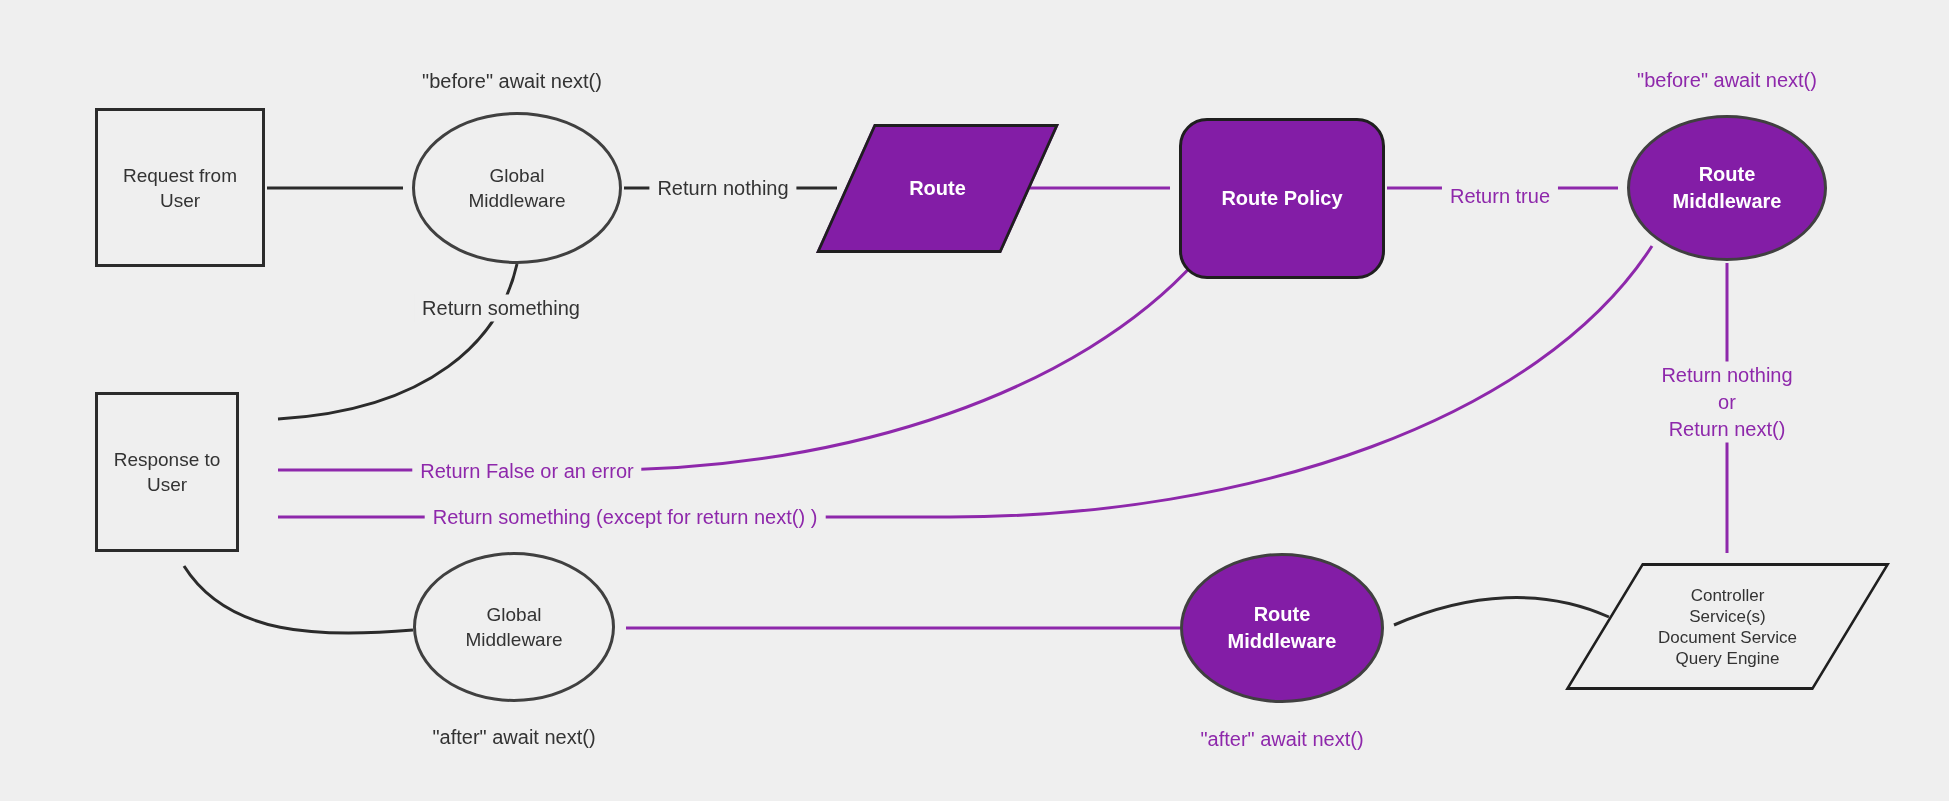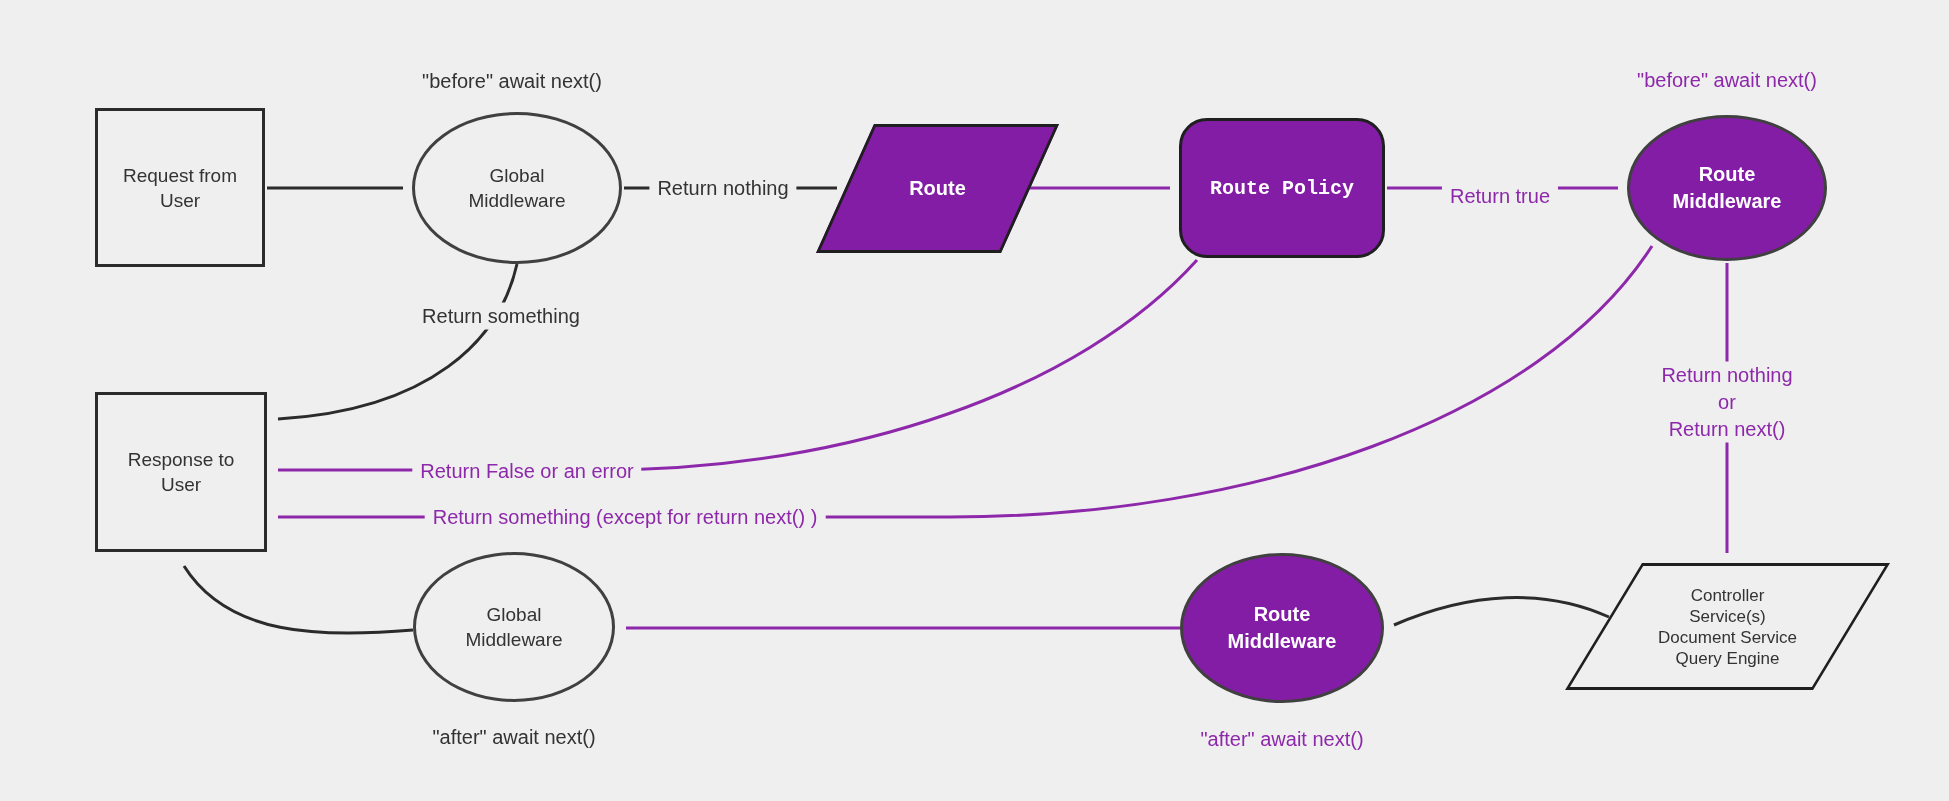--- a/index.html
+++ b/index.html
@@ -73,48 +73,48 @@
   <div class="node box" style="left:95px;top:108px;width:170px;height:159px;">Request from
 User</div>
 
   <div class="node ellipse plain" style="left:412px;top:112px;width:210px;height:152px;">Global
 Middleware</div>
 
   <div class="node para filled" style="left:874px;top:124px;width:185px;height:129px;transform:skewX(-24.2deg);">
     <div class="inner" style="transform:skewX(24.2deg);">Route</div>
   </div>
 
-  <div class="node rrect" style="left:1179px;top:118px;width:206px;height:140px;font-family:Liberation Mono, monospace;">Route Policy</div>
+  <div class="node rrect" style="left:1179px;top:118px;width:206px;height:161px;">Route Policy</div>
 
   <div class="node ellipse filled" style="left:1627px;top:115px;width:200px;height:146px;">Route
 Middleware</div>
 
   <div class="node para plain" style="left:1642px;top:563px;width:248px;height:127px;transform:skewX(-31.2deg);">
     <div class="inner" style="transform:skewX(31.2deg);">Controller
 Service(s)
 Document Service
 Query Engine</div>
   </div>
 
   <div class="node ellipse filled" style="left:1180px;top:553px;width:204px;height:150px;">Route
 Middleware</div>
 
   <div class="node ellipse plain" style="left:413px;top:552px;width:202px;height:150px;">Global
 Middleware</div>
 
-  <div class="node box" style="left:95px;top:392px;width:172px;height:160px;">Response to
+  <div class="node box" style="left:95px;top:392px;width:144px;height:160px;">Response to
 User</div>
 
   <div class="lbl dark" style="left:512px;top:81px;">"before" await next()</div>
 
   <div class="lbl purple" style="left:1727px;top:80px;">"before" await next()</div>
 
   <div class="lbl dark onln" style="left:723px;top:188px;">Return nothing</div>
 
-  <div class="lbl dark onln" style="left:501px;top:316px;">Return something</div>
+  <div class="lbl dark onln" style="left:501px;top:308px;">Return something</div>
 
   <div class="lbl purple onln" style="left:1500px;top:196px;">Return true</div>
 
   <div class="lbl purple onln" style="left:1727px;top:402px;">Return nothing
 or
 Return next()</div>
 
   <div class="lbl purple onln" style="left:527px;top:471px;">Return False or an error</div>
 
   <div class="lbl purple onln" style="left:625px;top:517px;">Return something (except for return next() )</div>

